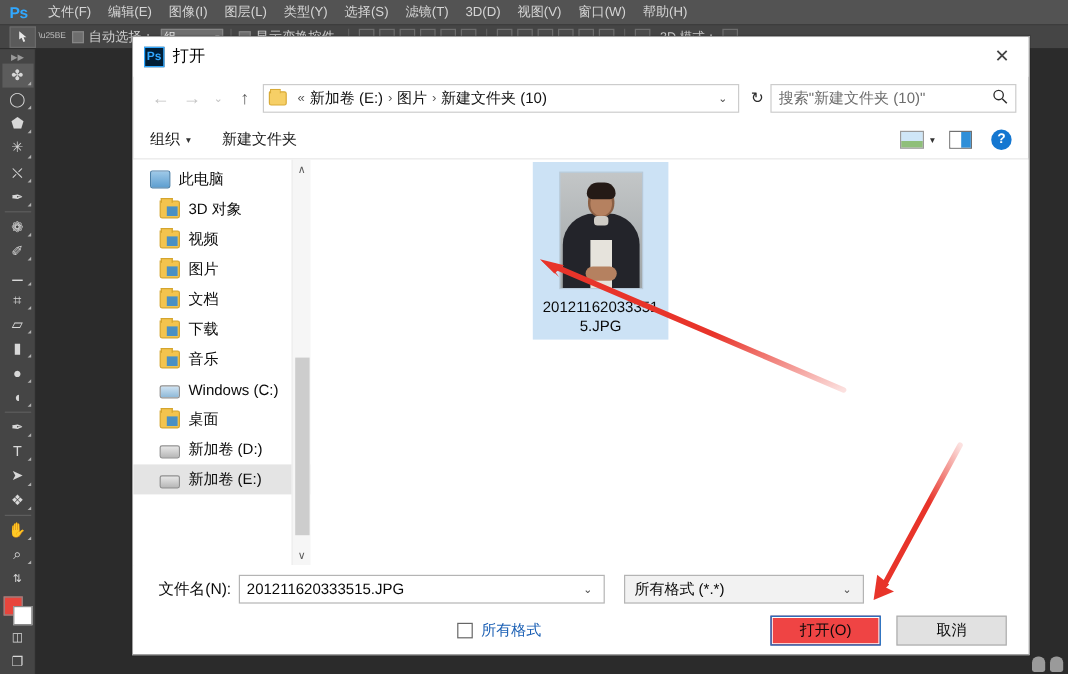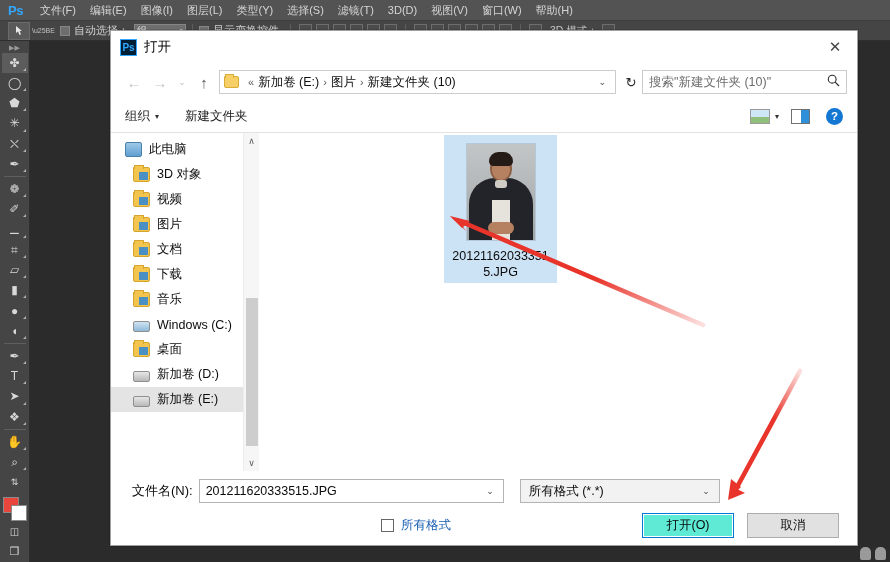--- a/index.html
+++ b/index.html
@@ -218,21 +218,21 @@
   }
   .ft-value { font-size: 12.5px; color: #0a0a0a; flex: 1; }
   .act-row { display: flex; align-items: center; padding: 0 18px; height: 32px; }
   .seq-check { display: flex; align-items: center; margin-left: 252px; }
   .seq-box { width: 13px; height: 13px; border: 1px solid #666; background: #fff; margin-right: 7px; }
   .seq-label { font-size: 12.5px; color: #1a5fb4; }
   .btn {
     width: 92px; height: 25px; display: flex; align-items: center; justify-content: center;
     font-size: 12.5px; color: #0a0a0a; background: #e1e1e1; border: 1px solid #adadad;
   }
-  .btn.primary { background: #5eead4; border: 1px solid #0078d7; box-shadow: inset 0 0 0 1px #fff; }
+  .btn.primary { background: #ef4444; border: 1px solid #0078d7; box-shadow: inset 0 0 0 1px #fff; }
   .btn-group { margin-left: auto; display: flex; gap: 13px; }
 
   
   .arrows { position: absolute; left: 0; top: 0; width: 890px; height: 562px; pointer-events: none; }
   
   .corner-icons { position: absolute; right: 4px; bottom: 2px; display: flex; gap: 4px; }
   .corner-icons i { display:block; width: 11px; height: 13px; background: #9a9a9a; border-radius: 5px 5px 2px 2px; }
 </style>
 </head>
 <body>

